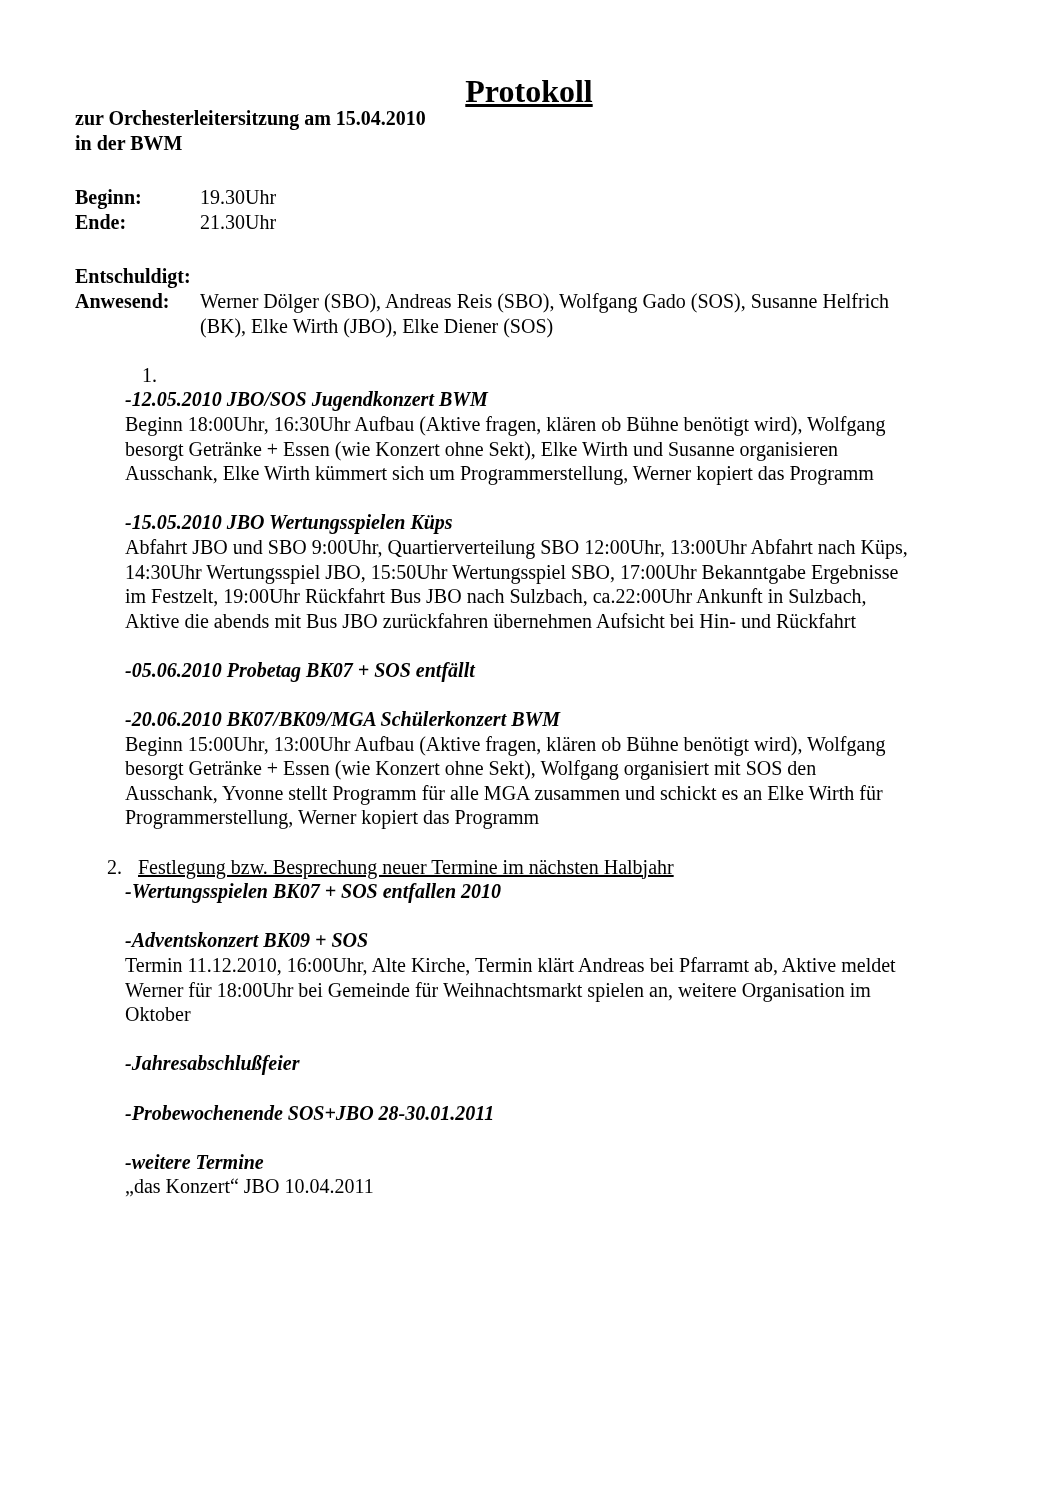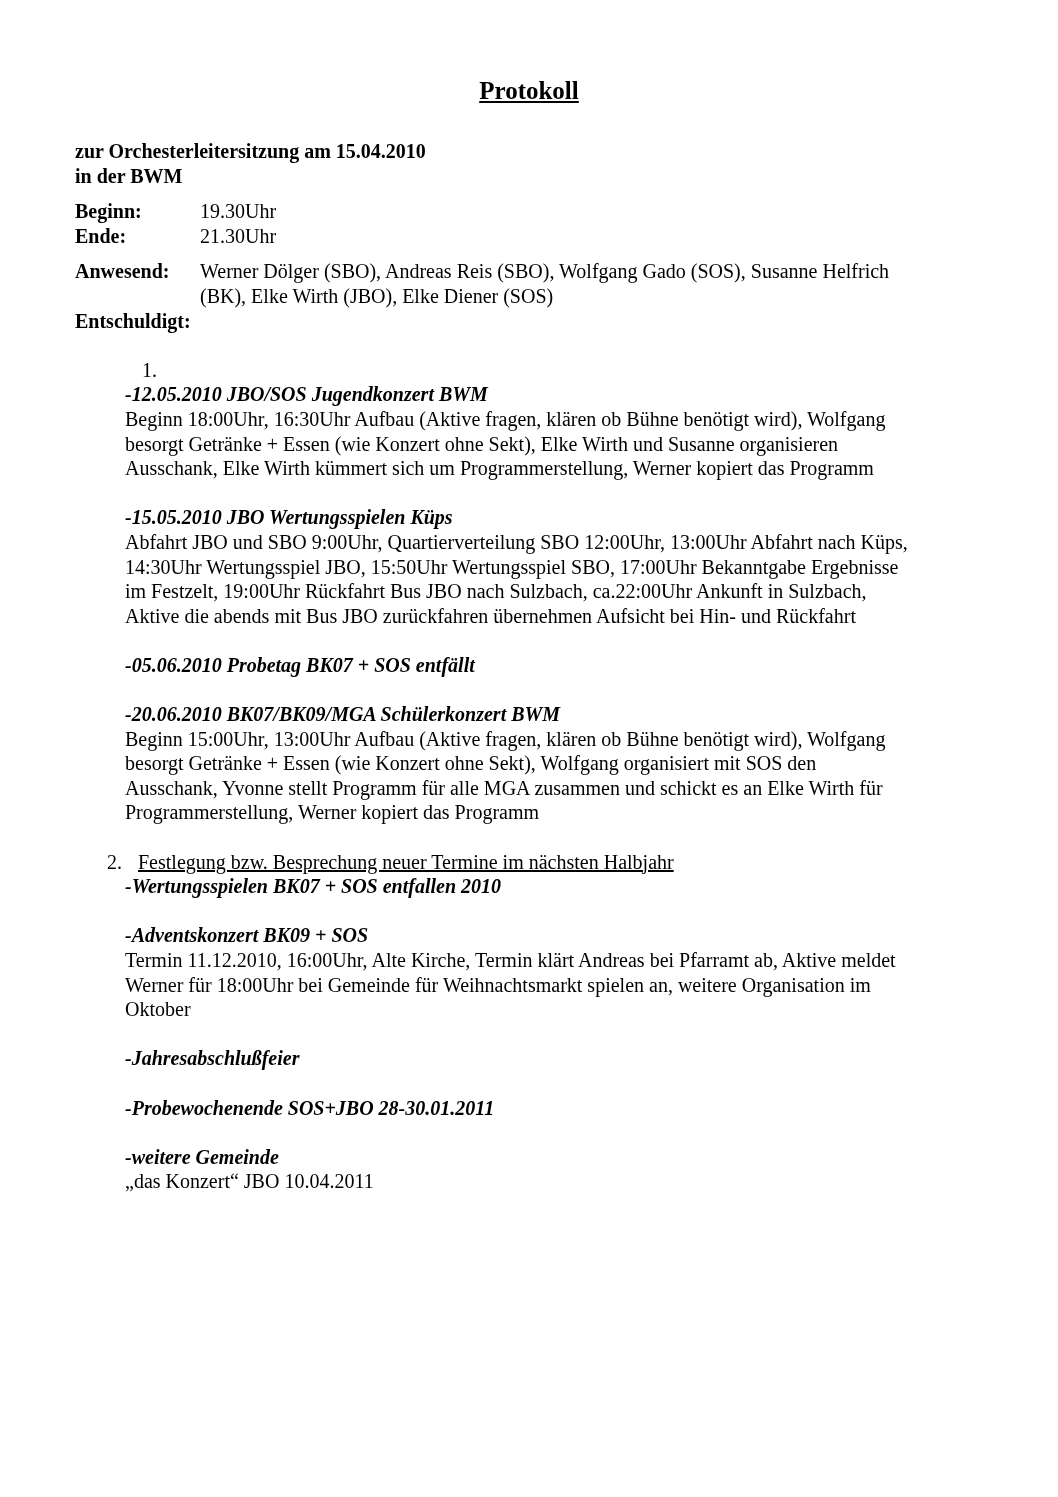--- a/index.html
+++ b/index.html
@@ -14,31 +14,30 @@
     line-height: 24.6px;
     overflow: hidden;
   }
   .page {
     width: 1058px;
     height: 1497px;
     padding: 76px 75px 0 75px;
   }
   .doc-title {
     text-align: center;
-    font-size: 25px;
+    font-size: 32px;
     line-height: 30px;
     font-weight: bold;
     text-decoration: underline;
   }
   .intro {
-    margin-top: 33px;
     font-weight: bold;
     white-space: pre-line;
   }
-  .meta-block { margin-top: 11px; }
+  .meta-block { margin-top: 30px; }
   .meta-row { display: flex; }
   .meta-label { width: 125px; flex: none; font-weight: bold; }
   .meta-value { white-space: pre-line; }
   .section { margin-top: 24.6px; }
   .section-head { display: flex; }
   .section-num { flex: none; }
   .sec1 .section-num { margin-left: 67px; width: 61px; }
   .sec2 .section-num { margin-left: 32px; width: 31px; }
   .section-heading { text-decoration: underline; }
   .items { margin-left: 50px; width: 852px; }
@@ -63,27 +62,27 @@
       <div class="meta-value">19.30Uhr</div>
     </div>
     <div class="meta-row">
       <div class="meta-label">Ende:</div>
       <div class="meta-value">21.30Uhr</div>
     </div>
   </div>
 
   <div class="meta-block">
     <div class="meta-row">
+      <div class="meta-label">Entschuldigt:</div>
+      <div class="meta-value"></div>
+    </div>
+    <div class="meta-row">
       <div class="meta-label">Anwesend:</div>
       <div class="meta-value">Werner Dölger (SBO), Andreas Reis (SBO), Wolfgang Gado (SOS), Susanne Helfrich
 (BK), Elke Wirth (JBO), Elke Diener (SOS)</div>
-    </div>
-    <div class="meta-row">
-      <div class="meta-label">Entschuldigt:</div>
-      <div class="meta-value"></div>
     </div>
   </div>
 
   <div class="section sec1">
     <div class="section-head">
       <div class="section-num">1.</div>
     </div>
     <div class="items">
       <div class="item first">
         <div class="item-title">-12.05.2010 JBO/SOS Jugendkonzert BWM</div>
@@ -126,19 +125,19 @@
 Werner für 18:00Uhr bei Gemeinde für Weihnachtsmarkt spielen an, weitere Organisation im
 Oktober</div>
       </div>
       <div class="item">
         <div class="item-title">-Jahresabschlußfeier</div>
       </div>
       <div class="item">
         <div class="item-title">-Probewochenende SOS+JBO 28-30.01.2011</div>
       </div>
       <div class="item">
-        <div class="item-title">-weitere Gemeinde</div>
+        <div class="item-title">-weitere Termine</div>
         <div class="item-body">„das Konzert“ JBO 10.04.2011</div>
       </div>
     </div>
   </div>
 
 </div>
 
 </body></html>

